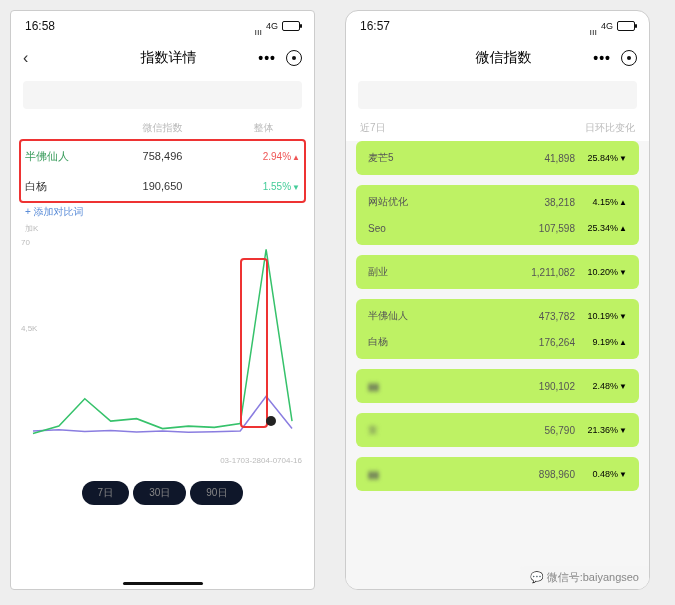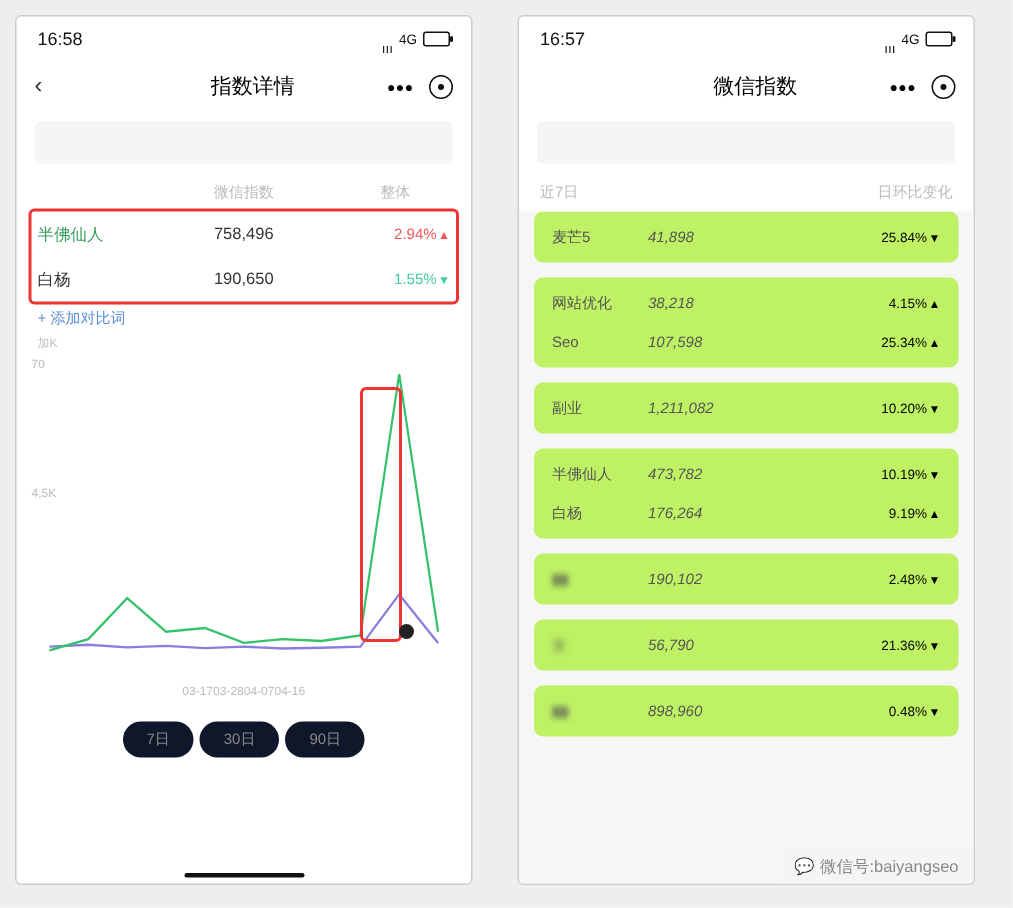--- a/index.html
+++ b/index.html
@@ -25,29 +25,29 @@
   .row .label{width:60px;color:#333;}
   .row .val{flex:1;text-align:center;color:#333;}
   .row .pct{width:60px;text-align:right;font-size:10px;}
   .pct.up{color:#e55;}
   .pct.down{color:#4c9;}
   .annot-red{border:2px solid #e33;border-radius:4px;position:absolute;pointer-events:none;}
   .addcompare{color:#5b8dd8;font-size:10px;padding:4px 14px;}
   .chart{position:relative;height:220px;margin:0 12px;}
   .ylabel{position:absolute;left:-2px;font-size:8px;color:#bbb;}
   .chart svg{width:100%;height:100%;}
-  .xticks{display:flex;justify-content:center;font-size:8px;color:#bbb;margin:2px 12px;}
+  .xticks{display:flex;justify-content:flex-end;font-size:8px;color:#bbb;margin:2px 12px;}
   .rangebtns{display:flex;justify-content:center;gap:4px;margin-top:14px;}
   .rbtn{font-size:10px;color:#888;padding:5px 16px;border-radius:14px;background:#0f172a;}
   .homebar{position:absolute;bottom:4px;left:50%;transform:translateX(-50%);width:80px;height:3px;background:#111;border-radius:3px;}
   .card{background:#bef264;margin:0 10px 10px;border-radius:6px;padding:4px 0;}
   .body2{background:#f6f6f6;flex:1;overflow:hidden;}
   .lrow{display:flex;align-items:center;height:26px;padding:0 12px;font-size:10px;}
   .lrow .llabel{width:64px;color:#555;}
-  .lrow .lval{flex:1;text-align:left;color:#555;font-style:italic;}
+  .lrow .lval{flex:1;text-align:right;color:#555;}
   .lrow .lpct{width:52px;text-align:right;font-size:9px;}
   .blur{filter:blur(2px);color:#aaa;}
   .footer-overlay{position:absolute;bottom:0;right:0;font-size:11px;color:#888;background:rgba(245,245,245,0.9);padding:4px 10px;border-radius:4px 0 0 0;}
   .dots{letter-spacing:1px;font-weight:bold;}
   .arrow{font-size:8px;margin-left:1px;}
   .chart-dot{position:absolute;bottom:28px;right:26px;width:10px;height:10px;background:#222;border-radius:50%;}
   .label.green{color:#3a9c5c;}
 </style>
 </head>
 <body>
@@ -116,21 +116,21 @@
     </div>
 
     <div class="rangebtns">
       <span class="rbtn">7日</span>
       <span class="rbtn">30日</span>
       <span class="rbtn">90日</span>
     </div>
     <div class="homebar"></div>
   </div>
 
-  <div class="phone" style="position:relative;">
+  <div class="phone" style="position:relative;border-radius:13px;">
     <div class="status-bar">
       <span>16:57</span>
       <span class="status-right">
         <span class="sig">ııı</span>
         <span>4G</span>
         <span class="batt"><span class="batt-fill"></span></span>
       </span>
     </div>
     <div class="nav" style="position:relative;">
       <span></span>

